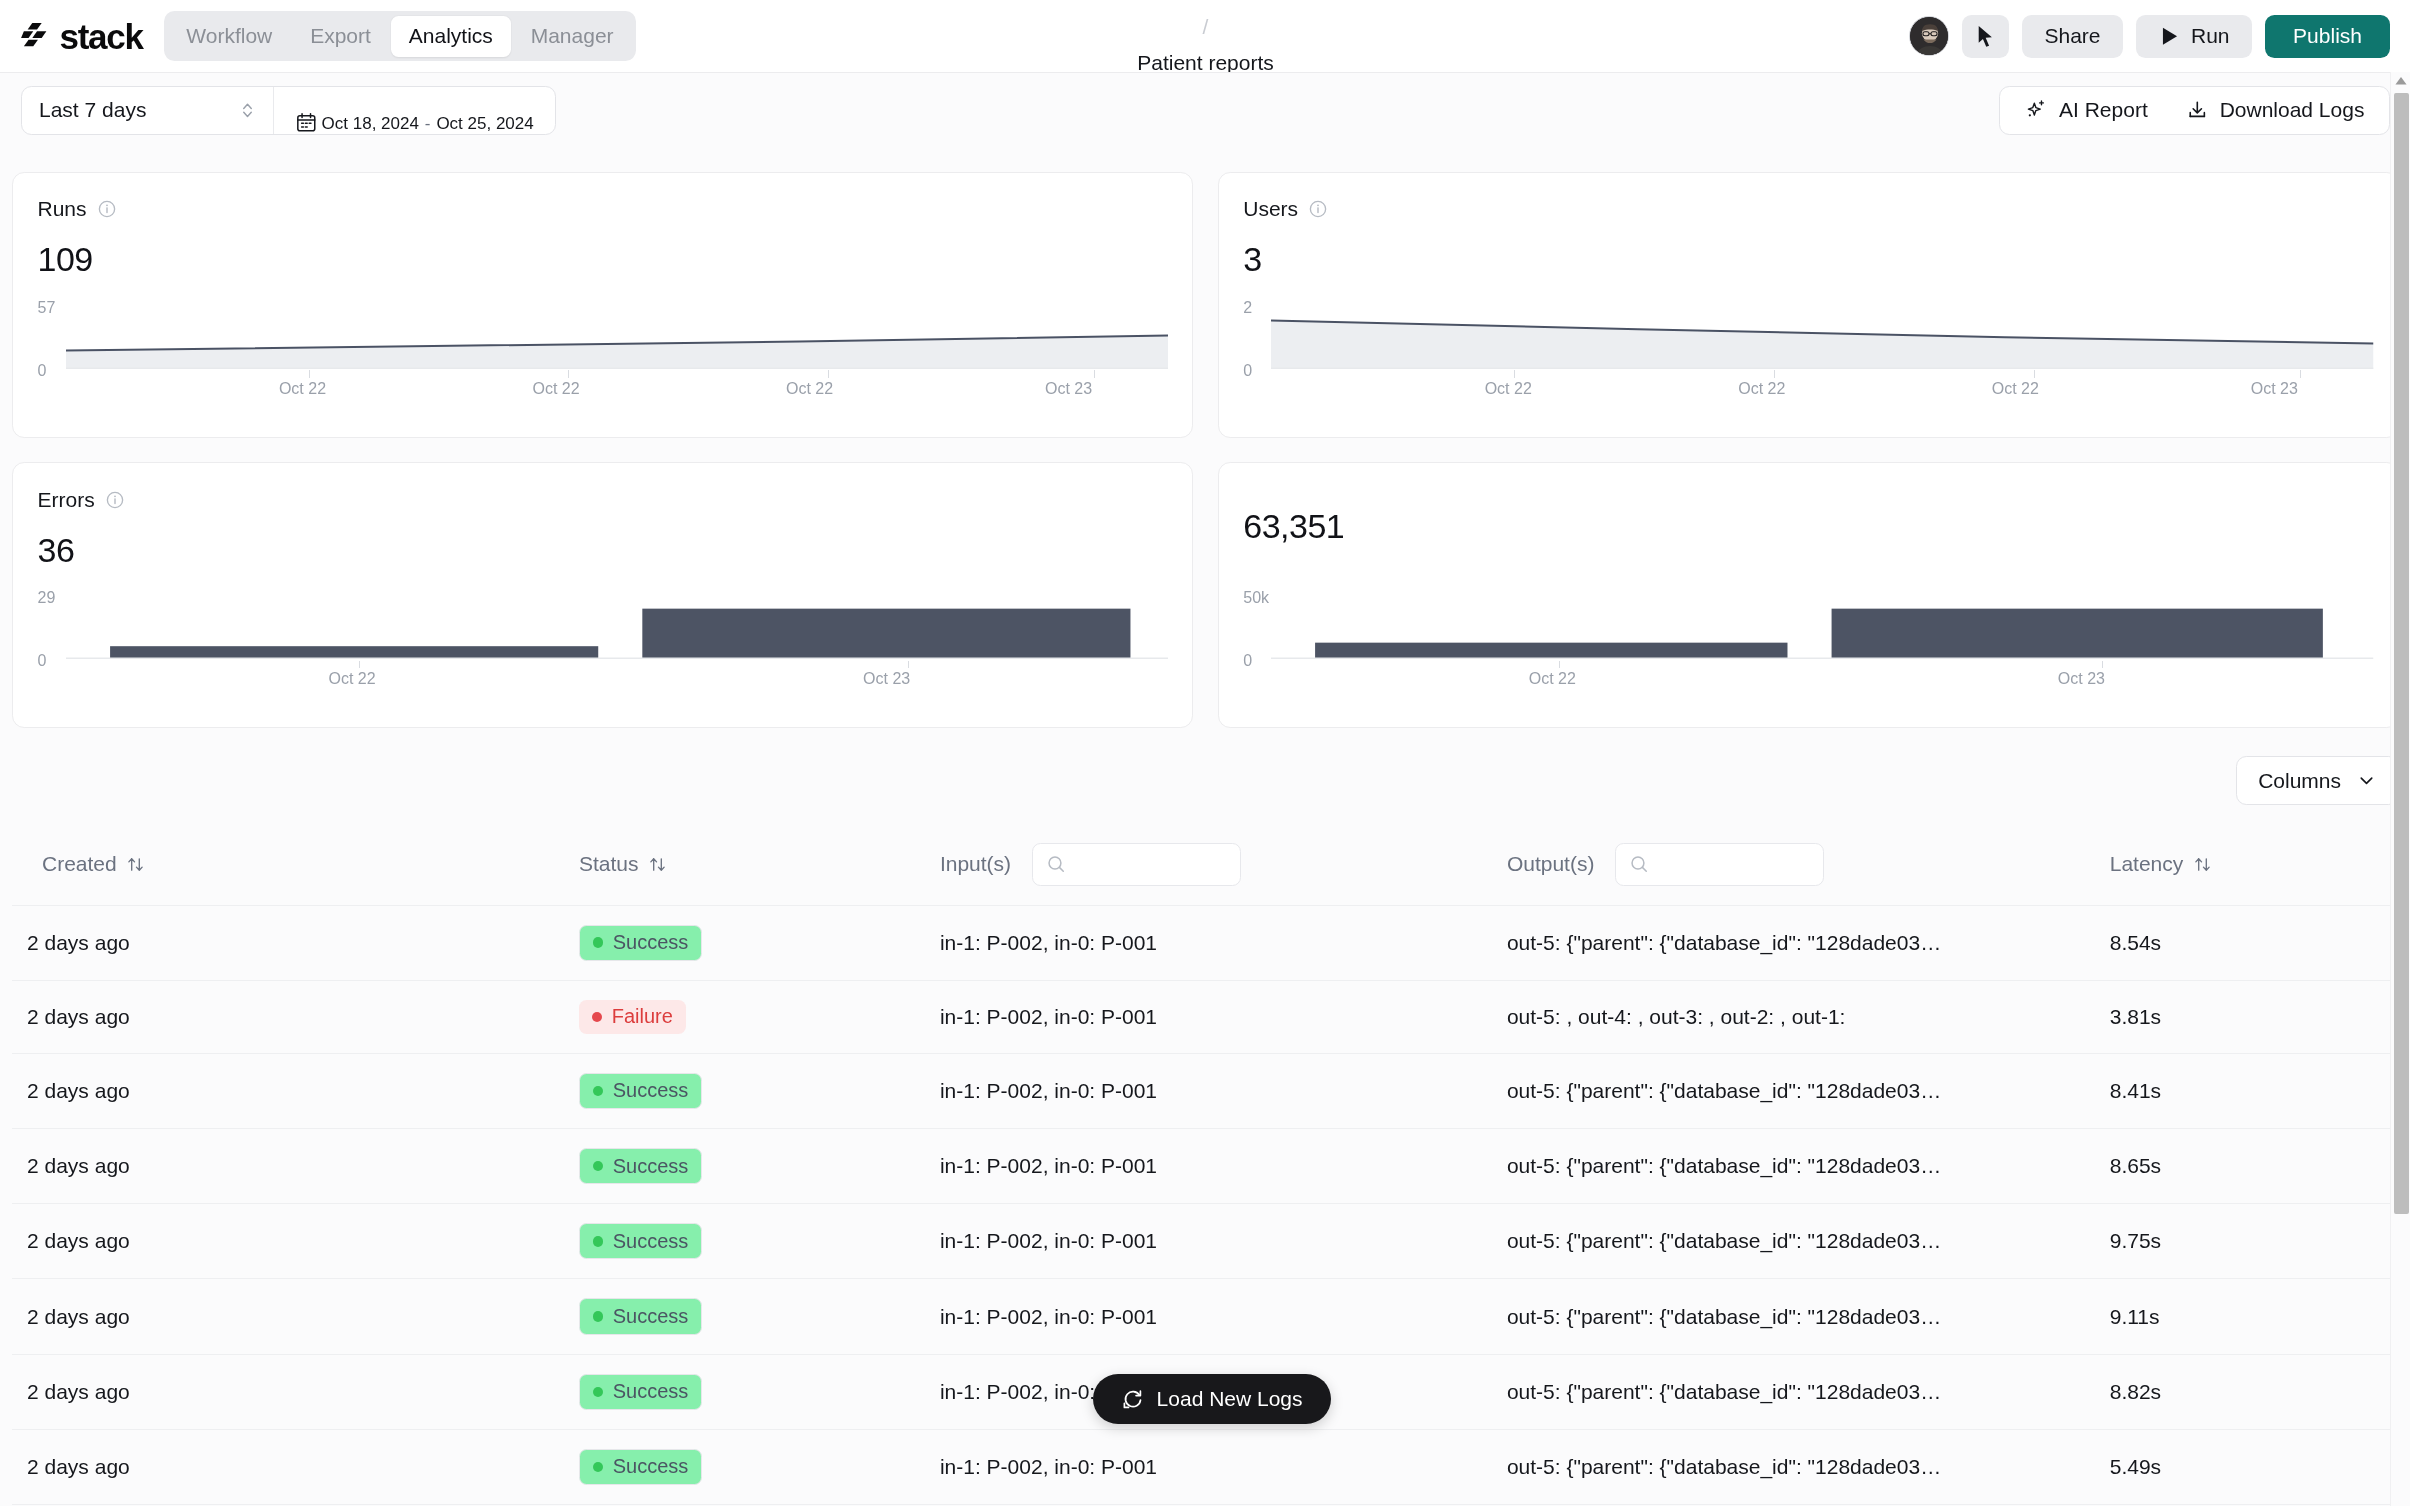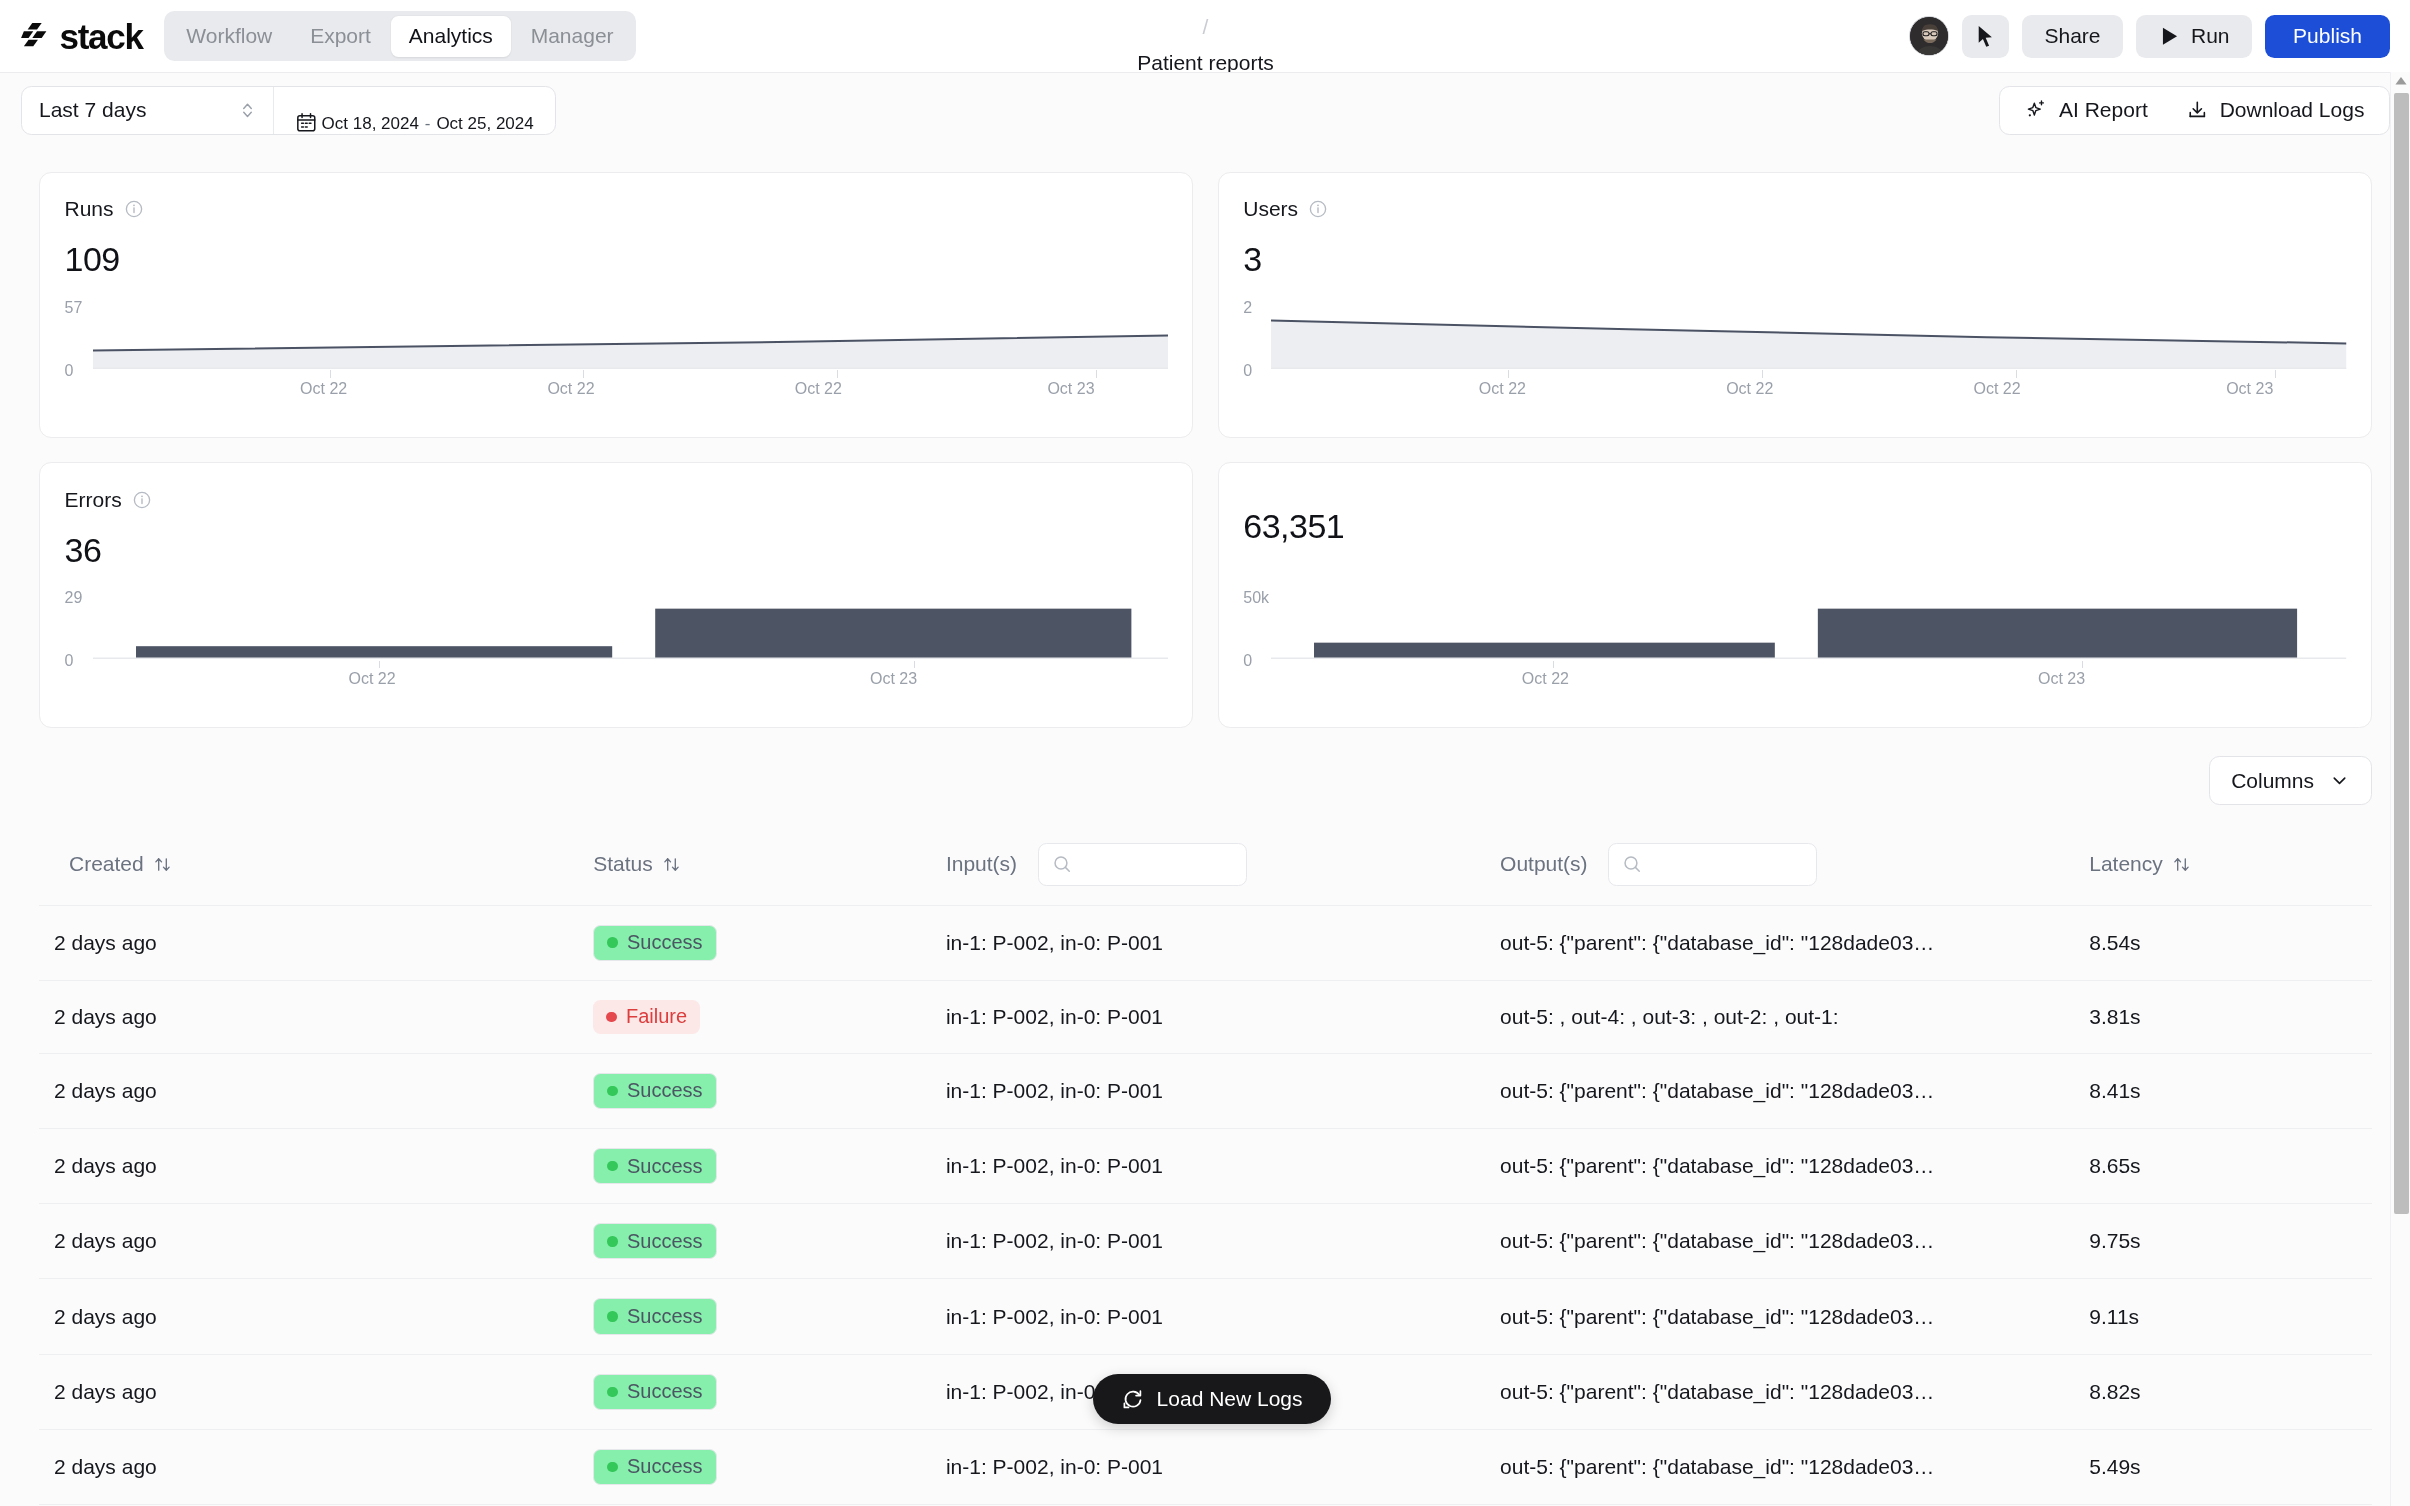--- a/index.html
+++ b/index.html
@@ -63,21 +63,21 @@
     width: 47px; height: 43px; border-radius: 9.4px;
     background: #e9eaed; display: flex; align-items: center; justify-content: center;
     cursor: pointer;
   }
   .pill-btn {
     height: 43px; border-radius: 9.4px; background: #e9eaed;
     display: flex; align-items: center; gap: 11.3px;
     padding: 0 22.6px; font-size: 21px; color: #15171c; cursor: pointer;
     white-space: nowrap;
   }
-  .pill-btn.publish { background: #1d4ed8; color: #ffffff; padding: 0 28px; }
+  .pill-btn.publish { background: #0f766e; color: #ffffff; padding: 0 28px; }
 
   
   .filterbar {
     height: 75px; display: flex; align-items: center;
     padding: 0 21px; background: #fbfbfc;
     border-top: 0.9px solid #ececee;
     position: relative;
   }
   .seg-group {
     display: flex; align-items: stretch;
@@ -99,21 +99,21 @@
     background: #ffffff; border: 0.9px solid #e3e4e8; border-radius: 10.4px;
     height: 49px; padding: 0 5.6px;
   }
   .fr-btn {
     display: flex; align-items: center; gap: 11.3px;
     padding: 0 19px; height: 100%; font-size: 21px; color: #15171c; cursor: pointer;
     white-space: nowrap;
   }
 
   
-  .content { padding: 0 39px; background: #fbfbfc; height: 1360px; }
+  .content { padding: 0 12px; background: #fbfbfc; height: 1360px; }
   .chart-grid {
     display: grid; grid-template-columns: 1fr 1fr; gap: 24.5px;
     padding-top: 24.5px;
   }
   .card {
     background: #ffffff; border: 0.9px solid #ececee; border-radius: 12.2px;
     padding: 24.5px 24.5px 19px 24.5px; height: 266px; position: relative;
   }
   .card-head { display: flex; align-items: center; gap: 10.4px; }
   .card-title { font-size: 21px; color: #15171c; }

